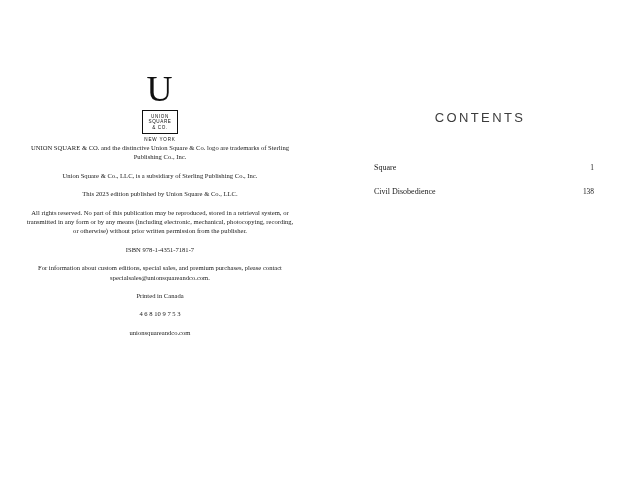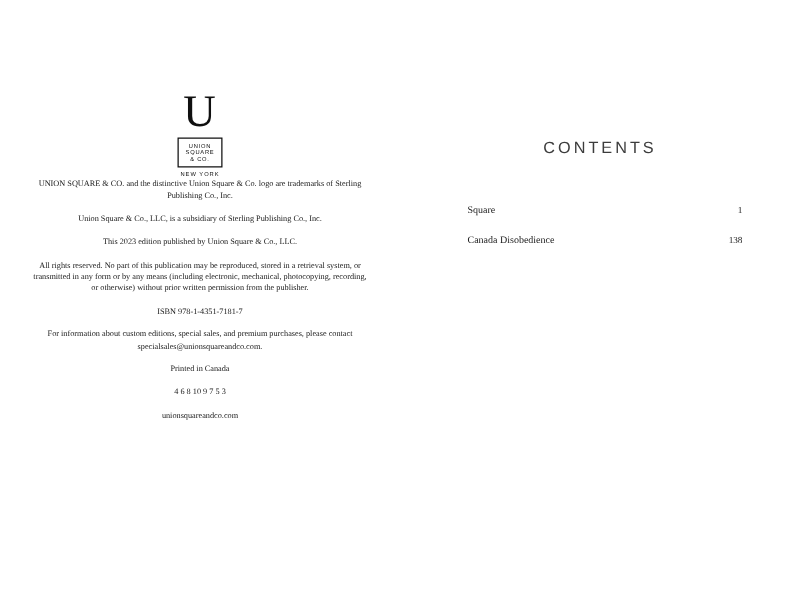--- a/index.html
+++ b/index.html
@@ -155,20 +155,20 @@
   <div class="page-right">
 
     <div class="contents-title">CONTENTS</div>
 
     <div class="toc">
       <div class="toc-row">
         <span class="toc-label">Square</span>
         <span class="toc-page">1</span>
       </div>
       <div class="toc-row">
-        <span class="toc-label">Canada Disobedience</span>
+        <span class="toc-label">Civil Disobedience</span>
         <span class="toc-page">138</span>
       </div>
     </div>
 
   </div>
 
 </div>
 
 </body></html>

